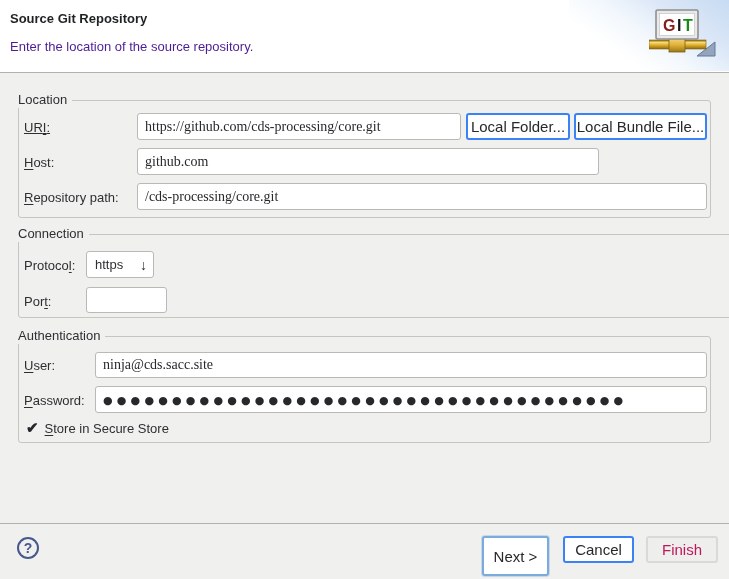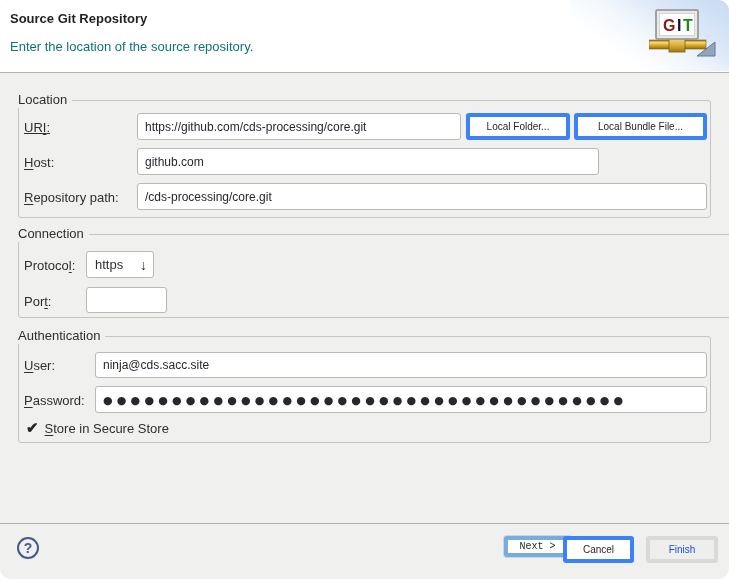--- a/index.html
+++ b/index.html
@@ -1,52 +1,52 @@
 <!DOCTYPE html>
 <html style="--accent: #7aabdc; --help-icon: #47588c; --git-red: #8b1a1a; --git-dark: #14141c; --git-green: #188a18; --pipe-gold: #d9a521;"><head>
 <meta charset="utf-8">
 <style>
   * { box-sizing: border-box; margin: 0; padding: 0; }
   html,body { width: 729px; height: 579px; }
   #app {
     position: relative; width: 729px; height: 579px;
     background: #f0f0ef; overflow: hidden;
     font-family: "Liberation Sans", sans-serif;
-    font-size: 13px; color: #2d2f31; border-radius: 11px;
+    font-size: 13px; color: #2d2f31;
   }
   
   .header { position: absolute; left:0; top:0; width:729px; height:72px; background:#ffffff; }
   .banner {
     position:absolute; right:0; top:0; width:160px; height:71px;
     background: linear-gradient(215deg, #c7dbf2 0%, #dbe7f7 28%, rgba(240,246,252,.75) 52%, rgba(255,255,255,0) 72%);
   }
   .title { position:absolute; left:10px; top:11px; font-weight:bold; color:#1f2123; }
-  .subtitle { position:absolute; left:10px; top:39px; color:#0f766e;text-align:center; }
+  .subtitle { position:absolute; left:10px; top:39px; color:#4c1d95;text-align:center; }
   .giticon { position:absolute; left:649px; top:9px; }
   .hsep { position:absolute; left:0; width:729px; height:1px; background:#b1b1ae; }
   
   .group { position:absolute; border:1px solid #c5c5c2; border-radius:3px; background:transparent; }
   .group-label {
     position:absolute; top:-9px; left:-1px; background:#f0f0ef;
     padding:0 5px 0 0; line-height:16px; color:#2d2f31; white-space:nowrap;
   }
   .rowlabel { position:absolute; white-space:nowrap; color:#2d2f31; }
   .mn { text-decoration: underline; text-underline-offset: 2px; }
   .field {
     position:absolute; background:#ffffff; border:1px solid #b9b9b6; border-radius:3px;
-    padding:0 7px; font-family:Liberation Sans, sans-serif; font-size:12px; color:#26282a; outline:none;
+    padding:0 7px; font-family:Liberation Serif, serif; font-size:14px; color:#26282a; outline:none;
   }
   .pwfield { font-family:"DejaVu Sans","Liberation Sans",sans-serif; font-size:11px; letter-spacing:4.2px; padding-top:1px; }
   
   .btn {
-    position:absolute; background:#ffffff; border:4px solid #3b82f6; border-radius:3px;
-    font-family:"Liberation Sans",sans-serif; font-size:10px; color:#26282a; text-align:center; cursor:pointer;
+    position:absolute; background:#ffffff; border:2px solid #3b82f6; border-radius:3px;
+    font-family:"Liberation Sans",sans-serif; font-size:15px; color:#26282a; text-align:center; cursor:pointer;
   }
   .btn.primary { border-color: var(--accent, #7aabdc); box-shadow: 0 0 0 1px rgba(122,171,220,.35); }
-  .btn.disabled { background:#eeeeec; border-color:#d9d9d6; color:#1d4ed8; cursor:default; }
+  .btn.disabled { background:#eeeeec; border-color:#d9d9d6; color:#be185d; cursor:default; }
   
   .dropdown {
     position:absolute; background:#ffffff; border:1px solid #b9b9b6; border-radius:3px;
     display:flex; align-items:center; justify-content:space-between; padding:0 6px 0 8px; cursor:pointer;
   }
   .dd-arrow { font-weight:900; font-size:14px; color:#2a2c2e; line-height:1; }
   
   .checkrow { position:absolute; display:flex; align-items:center; gap:6px; cursor:pointer; }
   .checkglyph { font-size:15px; font-weight:bold; color:#24262a; line-height:16px; }
   
@@ -122,17 +122,17 @@
   <input class="field" style="left: 95px; top: 352px; width: 612px; height: 26px;" value="ninja@cds.sacc.site">
   <div class="rowlabel" style="left:24px; top:393px;"><span></span><span class="mn">P</span><span>assword:</span></div>
   <input class="field pwfield" style="left: 95px; top: 386px; width: 612px; height: 27px;" value="●●●●●●●●●●●●●●●●●●●●●●●●●●●●●●●●●●●●●●">
   <div class="checkrow" style="left:26px; top:419px; height:18px;">
     <span class="checkglyph">✔</span>
     <span><span></span><span class="mn">S</span><span>tore in Secure Store</span></span>
   </div>
 
   <div class="hsep" style="top:523px;"></div>
   <button class="help"><span>?</span></button>
-  <button class="btn primary" style="left:504px; top:536px; width:67px; height:21px;font-family:Liberation Mono, monospace;">Next &gt;</button>
+  <button class="btn primary" style="left:482px; top:536px; width:67px; height:40px;">Next &gt;</button>
   <button class="btn" style="left:563px; top:536px; width:71px; height:27px;">Cancel</button>
   <button class="btn disabled" style="left:646px; top:536px; width:72px; height:27px;" aria-disabled="true">Finish</button>
 
 </div>
 
 </body></html>

